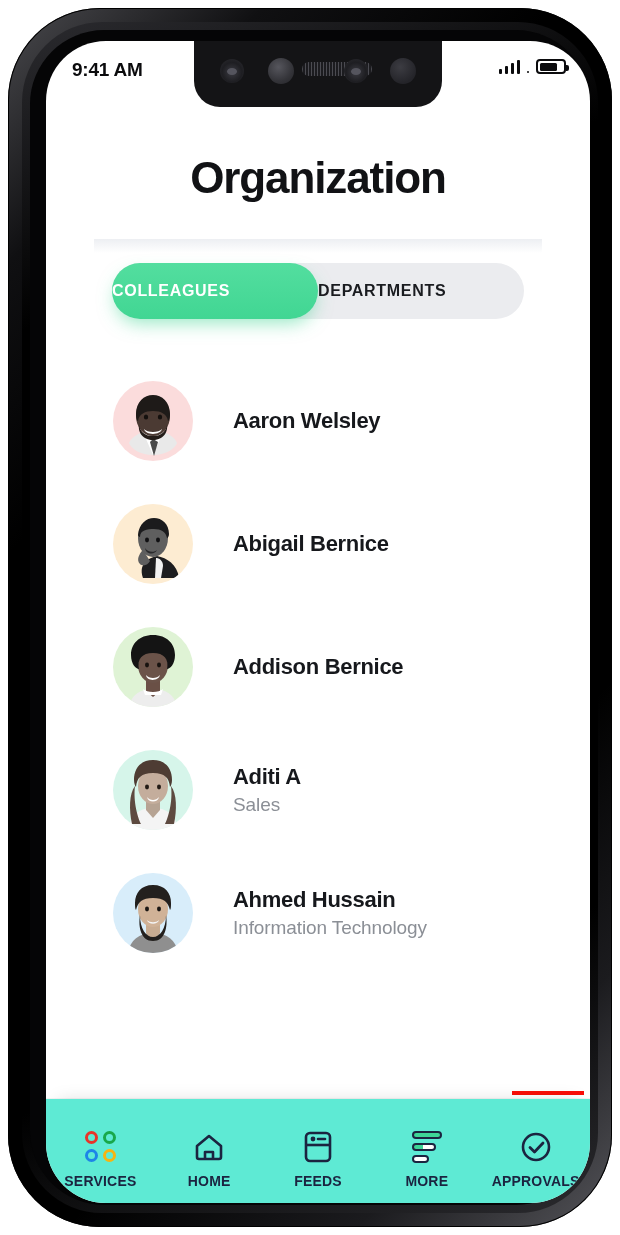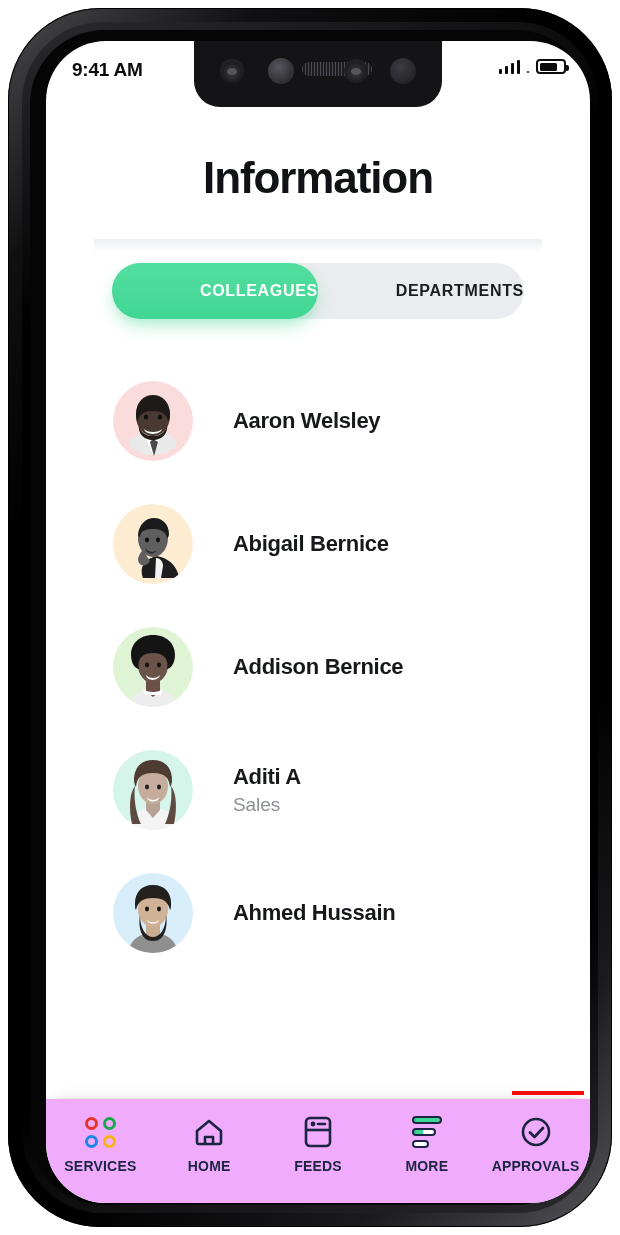--- a/index.html
+++ b/index.html
@@ -99,21 +99,21 @@
   
   .segmented {
     position: absolute; top: 222px; left: 66px;
     width: 412px; height: 56px;
     background: #ebecef;
     border-radius: 28px;
     display: flex; align-items: center;
   }
   .seg-tab {
     flex: 1; height: 56px; border-radius: 28px;
-    display: flex; align-items: center; justify-content: flex-end;
+    display: flex; align-items: center; justify-content: flex-start;
     font-size: 16px; font-weight: bold; letter-spacing: 0.7px;
     cursor: pointer; user-select: none;
   }
   .seg-tab.active {
     background: linear-gradient(180deg,#53de9f 0%, #41d693 100%);
     color: #ffffff;
     box-shadow: 0 8px 18px -4px rgba(65,214,147,.55);
   }
   .seg-tab.inactive { color: #1a1c20; }
 
@@ -134,23 +134,23 @@
     position:absolute; left:0; bottom:104px; width:544px; height:26px;
     background: linear-gradient(0deg, rgba(255,255,255,1) 30%, rgba(255,255,255,0) 100%);
     z-index: 12;
   }
   .red-indicator {
     position: absolute; bottom: 108px; right: 6px;
     width: 72px; height: 4px; background: #fb0d08; z-index: 14;
   }
   .tabbar {
     position: absolute; left: 0; bottom: 0; width: 544px; height: 104px;
-    background: #f0abfc;
+    background: #5eead4;
     box-shadow: 0 -1px 0 rgba(0,0,0,.045), 0 -8px 18px -12px rgba(0,0,0,.18);
-    display: flex; align-items: flex-start; padding-top: 16px;
+    display: flex; align-items: center; padding-top: 16px;
     z-index: 15;
   }
   .tab {
     flex: 1; display: flex; flex-direction: column; align-items: center; gap: 9px;
     cursor: pointer; user-select: none;
   }
   .tab-icon { width: 34px; height: 34px; display:flex; align-items:center; justify-content:center; }
   .tab-label { font-size: 14px; font-weight: bold; color: #1b2440; letter-spacing: 0.2px; }
 
   .svc-grid { display:grid; grid-template-columns: 13px 13px; grid-gap: 5px; }
@@ -191,21 +191,21 @@
               <i></i>
           </div>
           <div class="signal-dot"></div>
           <div class="battery">
             <div class="battery-fill"></div>
             <div class="battery-cap"></div>
           </div>
         </div>
       </div>
 
-      <div class="page-title">Information</div>
+      <div class="page-title">Organization</div>
       <div class="header-divider"></div>
 
       <div class="segmented">
         <div class="seg-tab active">
           <span>COLLEAGUES</span>
         </div>
         <div class="seg-tab inactive">
           <span>DEPARTMENTS</span>
         </div>
       </div>
@@ -305,20 +305,21 @@
                 <path d="M40 12c12 0 18 8 18 18 0 3 0 6-1 7-2-8-6-12-17-12s-15 4-17 12c-1-1-1-4-1-7 0-10 6-18 18-18z" fill="#23201e"></path>
                 <ellipse cx="34" cy="36" rx="2" ry="2.4" fill="#1b1714"></ellipse>
                 <ellipse cx="46" cy="36" rx="2" ry="2.4" fill="#1b1714"></ellipse>
                 <path d="M27 42c0 14 6 22 13 22s13-8 13-22c2 12-1 26-13 26s-15-14-13-26z" fill="#23201e"></path>
                 <path d="M34 47c3 3 9 3 12 0-1 5-11 5-12 0z" fill="#f3f3f3"></path>
               </g>
             </svg>
           </div>
           <div class="row-text">
             <div class="row-name">Ahmed Hussain</div>
+            <div class="row-sub">Information Technology</div>
           </div>
         </div>
 
 
       </div>
 
       <div class="list-fade"></div>
       <div class="red-indicator"></div>
 
       <div class="tabbar">

